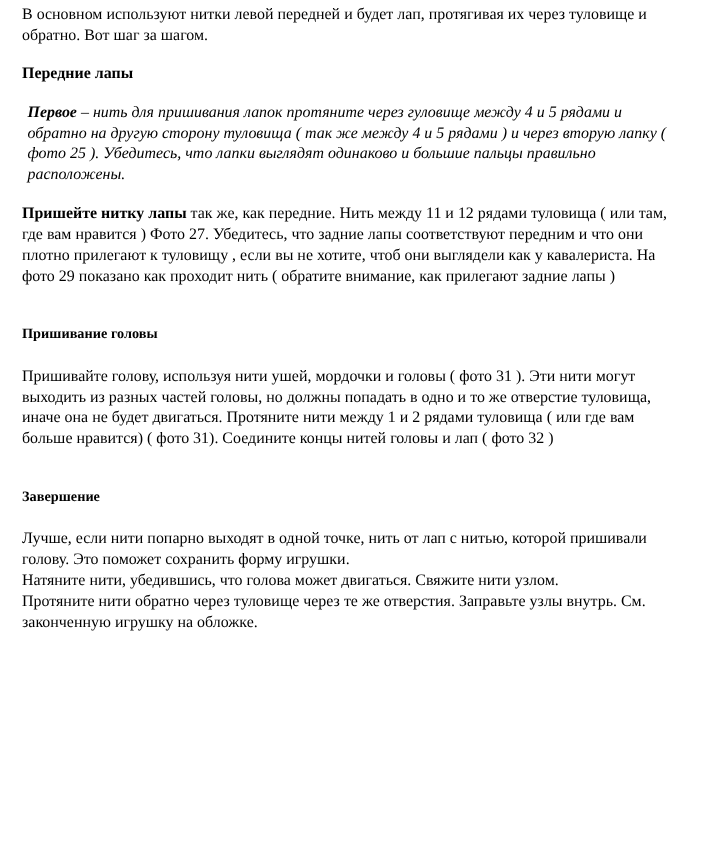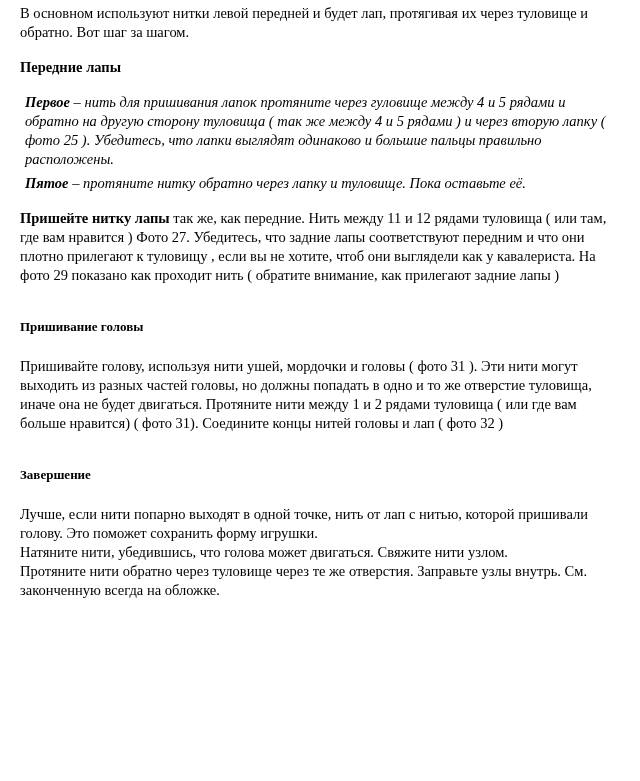--- a/index.html
+++ b/index.html
@@ -49,35 +49,32 @@
 <p>
   <span>В основном используют нитки левой передней и будет лап, протягивая их через туловище и обратно. Вот шаг за шагом.</span>
 </p>
 
 <p class="bold-heading">Передние лапы</p>
 
 <div class="step-block">
   <div class="step">
     <b>Первое</b><span> – нить для пришивания лапок протяните через гуловище между 4 и 5 рядами и обратно на другую сторону туловища ( так же между 4 и 5 рядами ) и через вторую лапку ( фото 25 ). Убедитесь, что лапки выглядят одинаково и большие пальцы правильно расположены.</span><b></b>
   </div>
-  <div class="step">
-    <b>Пятое</b><span> – протяните нитку обратно через лапку и туловище. Пока оставьте её.</span><b></b>
-  </div>
 </div>
 
 <p>
   <b>Пришейте нитку лапы</b><span> так же, как передние. Нить между 11 и 12 рядами туловища ( или там, где вам нравится ) Фото 27. Убедитесь, что задние лапы соответствуют передним и что они плотно прилегают к туловищу , если вы не хотите, чтоб они выглядели как у кавалериста. На фото 29 показано как проходит нить ( обратите внимание, как прилегают задние лапы )</span>
 </p>
 
 <h2>Пришивание головы</h2>
 
 <p>
   <span>Пришивайте голову, используя нити ушей, мордочки и головы ( фото 31 ). Эти нити могут выходить из разных частей головы, но должны попадать в одно и то же отверстие туловища, иначе она не будет двигаться. Протяните нити между 1 и 2 рядами туловища ( или где вам больше нравится) ( фото 31). Соедините концы нитей головы и лап ( фото 32 )</span>
 </p>
 
 <h2>Завершение</h2>
 
 <p>
   </p>
 <div class="finish-line">Лучше, если нити попарно выходят в одной точке, нить от лап с нитью, которой пришивали голову. Это поможет сохранить форму игрушки.</div>
   <div class="finish-line">Натяните нити, убедившись, что голова может двигаться. Свяжите нити узлом.</div>
-  <div class="finish-line">Протяните нити обратно через туловище через те же отверстия. Заправьте узлы внутрь. См. законченную всегда на обложке.</div>
+  <div class="finish-line">Протяните нити обратно через туловище через те же отверстия. Заправьте узлы внутрь. См. законченную игрушку на обложке.</div>
 <p></p>
 
 </body></html>

